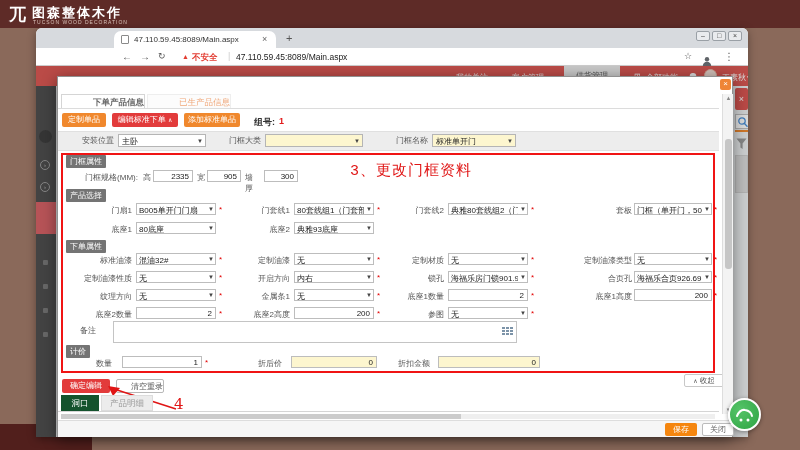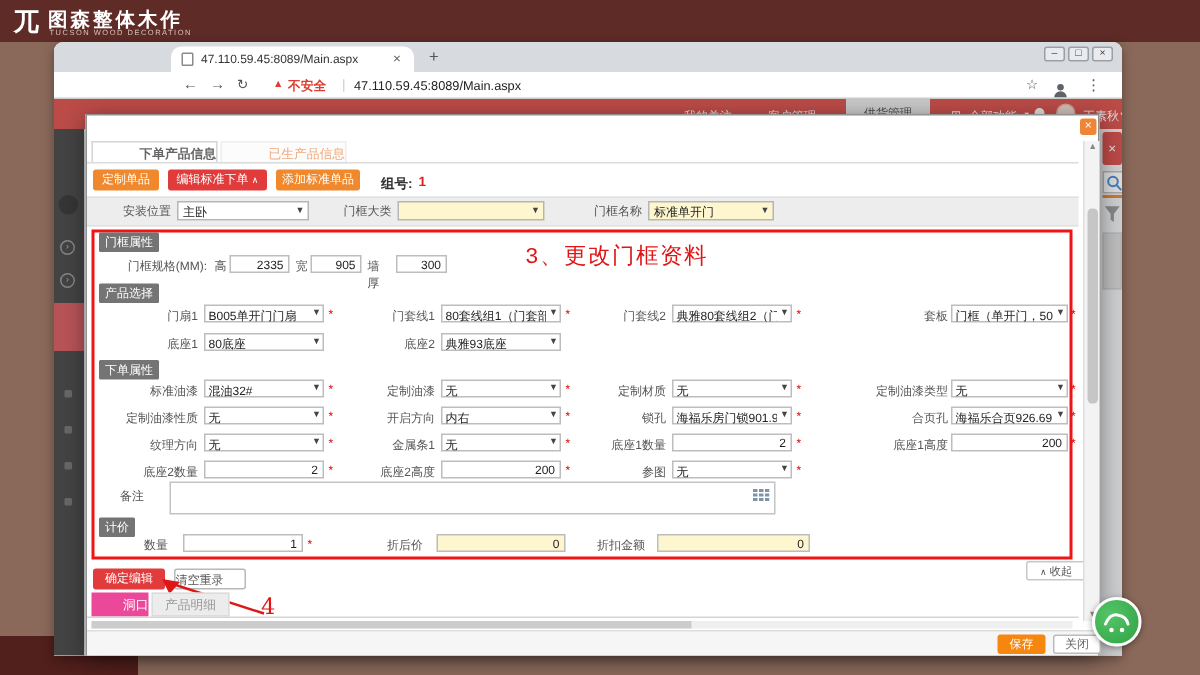--- a/index.html
+++ b/index.html
@@ -77,24 +77,24 @@
 .fld .req{position:absolute;top:2px;color:#e20000;font-size:8px}
 .c1 .lbl{left:0;width:64px}.c1 .box{left:68px;width:80px}.c1 .req{left:151px}
 .c2 .lbl{left:156px;width:66px}.c2 .box{left:226px;width:80px}.c2 .req{left:309px}
 .c3 .lbl{left:310px;width:66px}.c3 .box{left:380px;width:80px}.c3 .req{left:463px}
 .c4 .lbl{left:466px;width:98px}.c4 .box{left:566px;width:78px}.c4 .req{left:646px}
 .slbl{position:absolute;top:2px;font-size:8px;color:#555}
 #ann3{left:292px;top:84px;font-family:Liberation Mono, monospace;font-size:15px;color:#e01616;letter-spacing:1px}
 #remark-box{left:55px;top:244px;width:404px;height:22px;border:1px solid #c4c4c4;background:#fff}
 #remark-lbl{left:10px;top:248px;width:40px;text-align:center;font-size:8px;color:#555}
 #btn-confirm{left:4px;top:302px;width:48px;height:14px;background:#e23b3b;border-radius:2px;color:#fff;font-size:8px;text-align:center;line-height:14px}
-#btn-clear{left:58px;top:302px;width:48px;height:14px;background:#fff;border:1px solid #b8b8b8;border-radius:2px;color:#555;font-size:8px;text-align:left;line-height:13px}
+#btn-clear{left:58px;top:302px;width:48px;height:14px;background:#fff;border:1px solid #b8b8b8;border-radius:2px;color:#555;font-size:8px;text-align:right;line-height:13px}
 #btn-collapse{left:626px;top:297px;width:40px;height:13px;background:#fff;border:1px solid #c8c8c8;border-radius:2px;color:#555;font-size:7.5px;text-align:center;line-height:12px}
 #ann4{left:116px;top:318px;font-family:"DejaVu Serif",serif;font-size:15px;color:#e01616}
-#btab-a{left:3px;top:318px;width:38px;height:16px;background:#ec4899;color:#fff;font-size:8.5px;text-align:right;line-height:16px}
+#btab-a{left:3px;top:318px;width:38px;height:16px;background:#14532d;color:#fff;font-size:8.5px;text-align:center;line-height:16px}
 #btab-i{left:43px;top:318px;width:52px;height:16px;background:#ececec;border:1px solid #dcdcdc;color:#999;font-size:8.5px;text-align:center;line-height:15px}
 #btline{left:0;top:334px;width:661px;height:1px;background:#d5d5d5}
 #hscroll{left:3px;top:337px;width:654px;height:5px;background:#efefef}
 #hthumb{left:0;top:0;width:400px;height:5px;background:#ccc}
 #m-footer{left:0;top:343px;width:674px;height:17px;background:#f6f6f6;border-top:1px solid #ddd}
 #btn-save{left:607px;top:346px;width:32px;height:13px;background:#f5860f;border-radius:2px;color:#fff;font-size:8px;text-align:center;line-height:13px}
 #btn-mclose{left:644px;top:346px;width:32px;height:13px;background:#fff;border:1px solid #bbb;border-radius:2px;color:#666;font-size:8px;text-align:center;line-height:12px}
 #vscroll{left:664px;top:17px;width:11px;height:320px;background:#f3f3f3;border-left:1px solid #ddd}
 #vthumb{left:2px;top:45px;width:7px;height:130px;background:#c6c6c6;border-radius:3px}
 .scar{left:0;width:11px;font-size:6px;color:#888;text-align:center}

